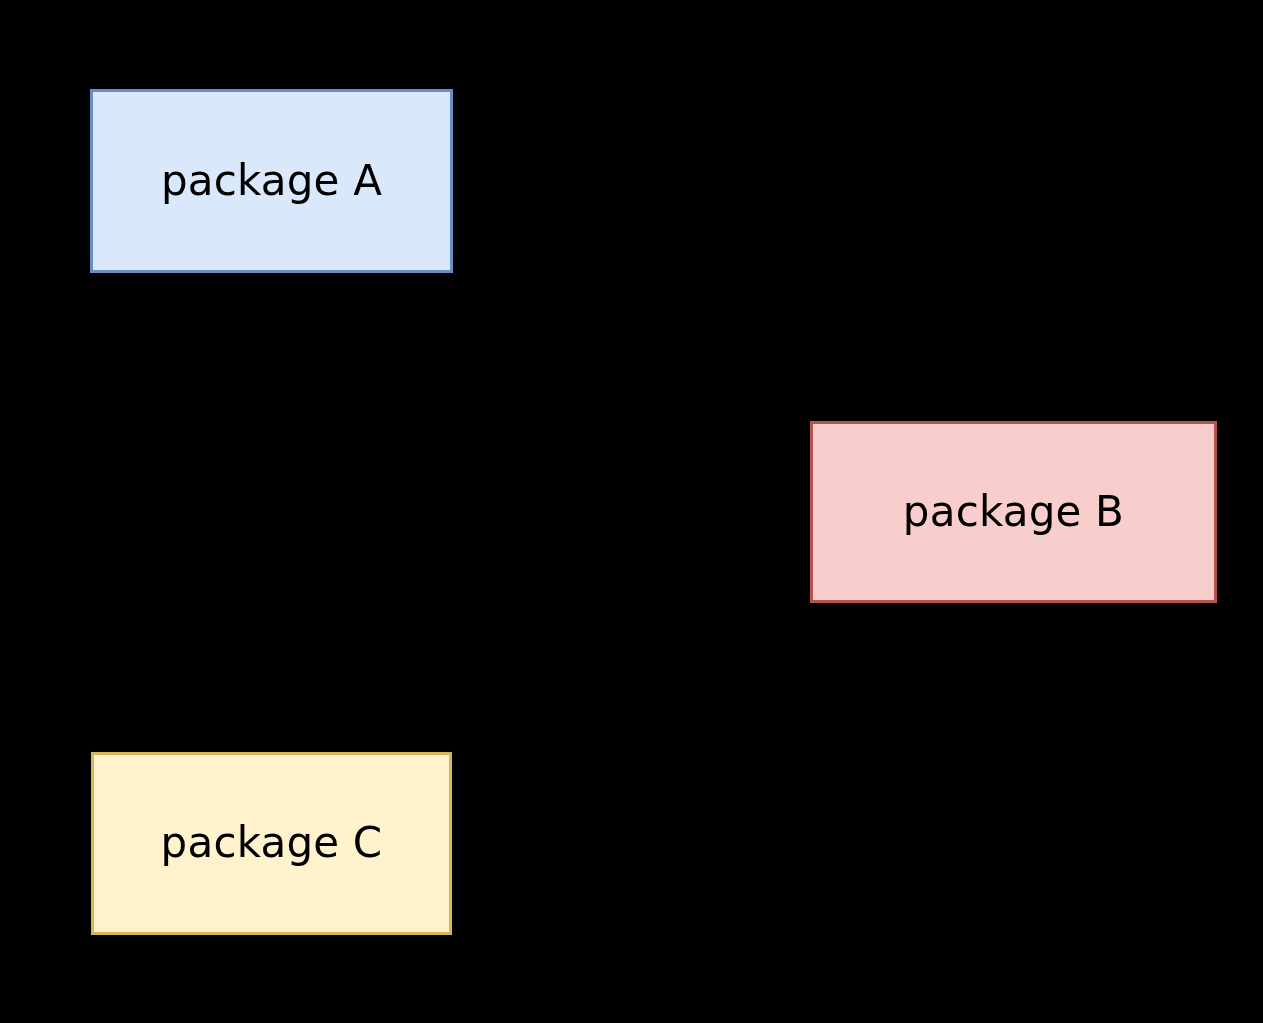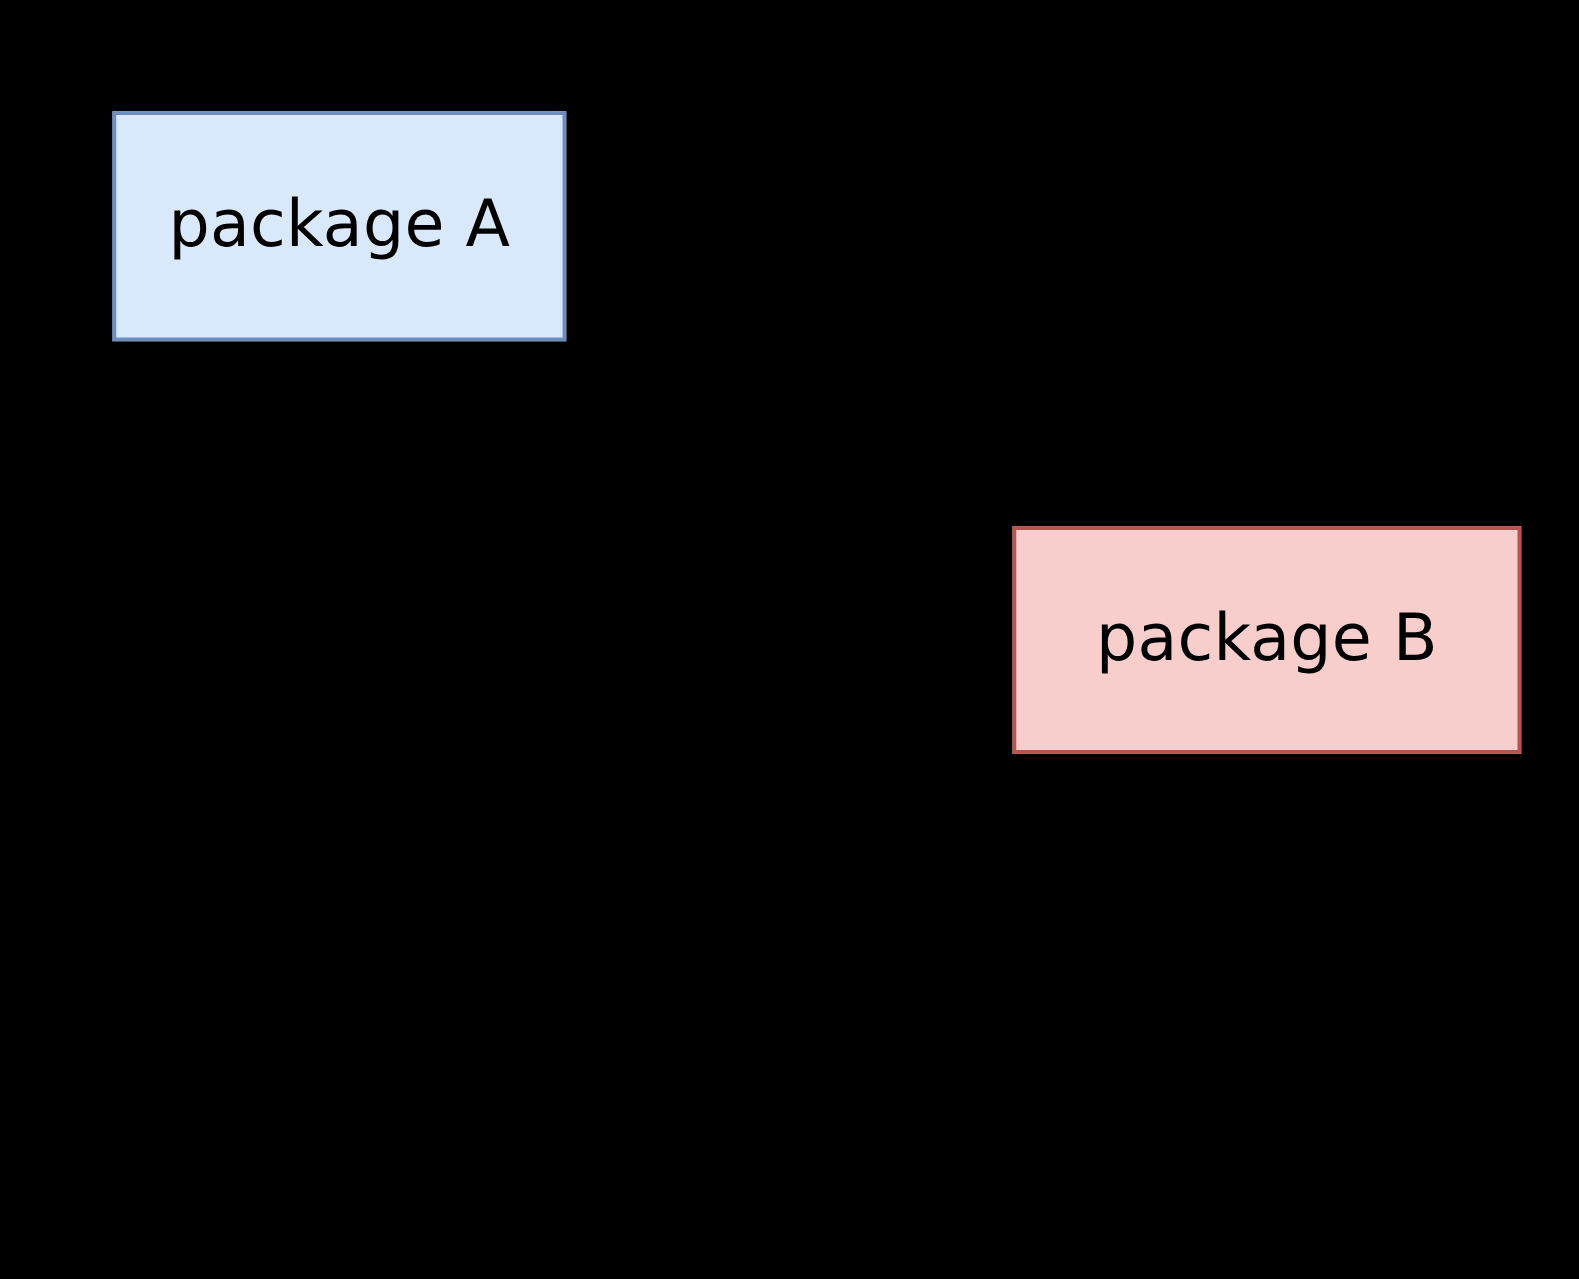--- a/index.html
+++ b/index.html
@@ -29,21 +29,21 @@
     position: absolute;
     box-sizing: border-box;
     display: flex;
     align-items: center;
     justify-content: center;
     border-style: solid;
     border-width: 3px;
   }
   .node-label {
     font-family: "DejaVu Sans", sans-serif;
-    font-size: 52px;
+    font-size: 42px;
     line-height: 1.1;
     color: #000000;
     letter-spacing: 0.2px;
     white-space: nowrap;
     user-select: none;
   }
   #node-a {
     left: 90px;
     top: 89px;
     width: 363px;
@@ -94,14 +94,17 @@
   </svg>
 
   <div class="node" id="node-a">
     <span class="node-label">package A</span>
   </div>
 
   <div class="node" id="node-b">
     <span class="node-label">package B</span>
   </div>
 
+  <div class="node" id="node-c">
+    <span class="node-label">package C</span>
+  </div>
 
 </div>
 
 </body></html>

